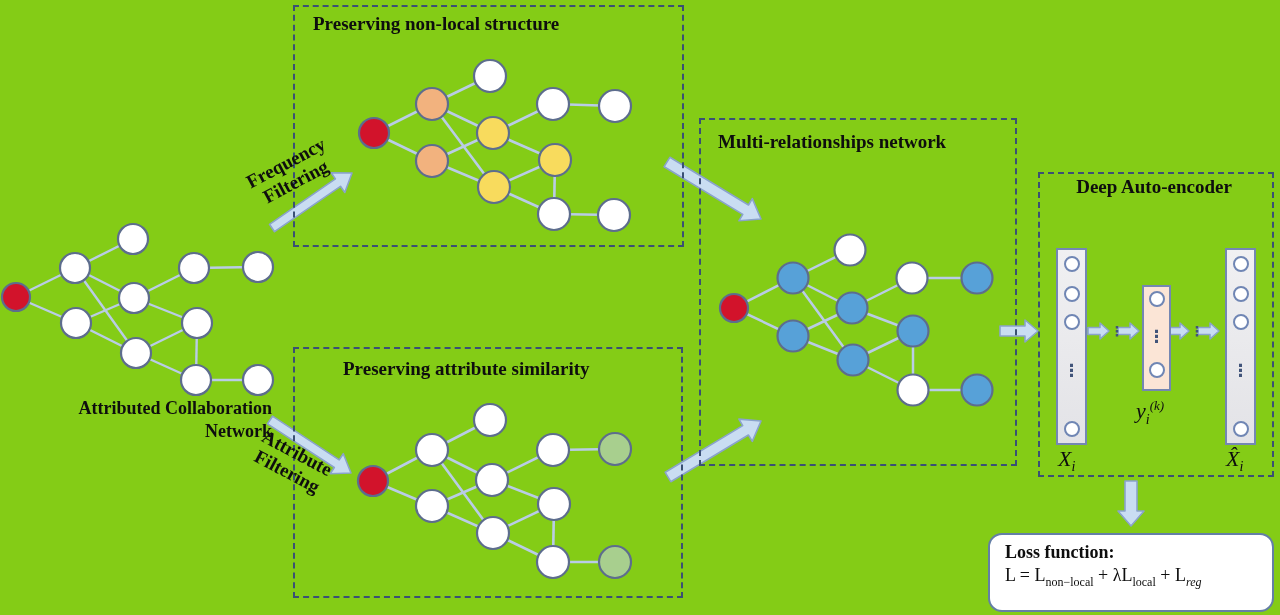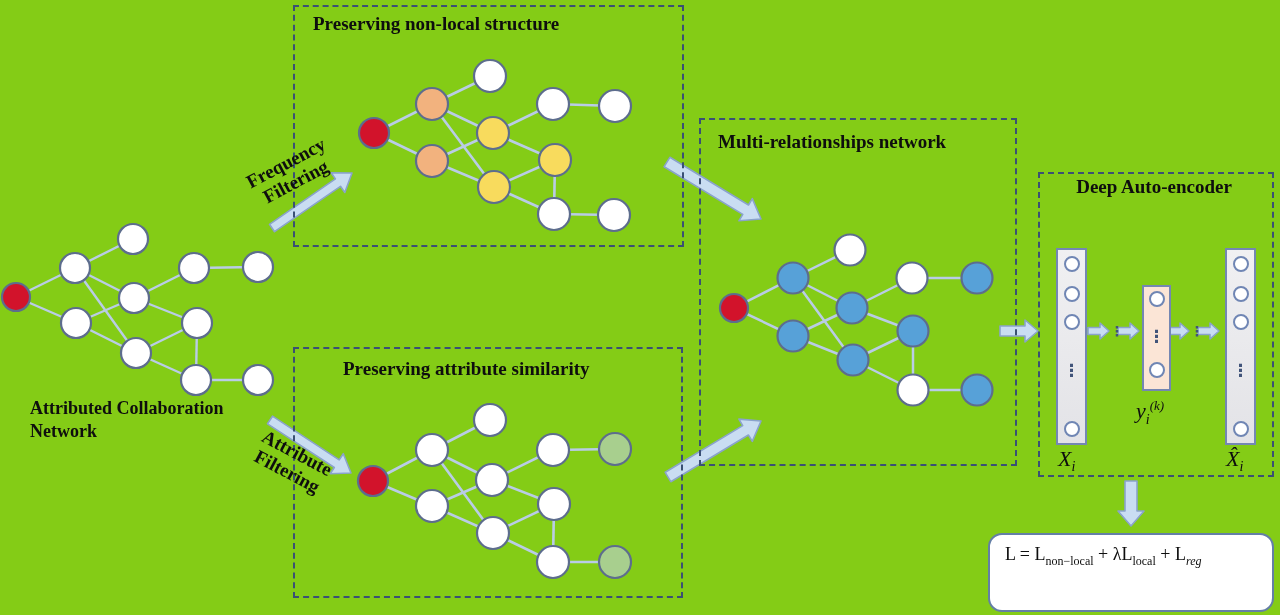--- a/index.html
+++ b/index.html
@@ -3,21 +3,21 @@
 <meta charset="utf-8">
 <style>
   html,body{margin:0;padding:0;background:#fff;}
   .stage{position:relative;width:1280px;height:615px;background:#84cc16;
          font-family:"Liberation Serif",serif;overflow:hidden;}
   #fig-svg{position:absolute;left:0;top:0;width:1280px;height:615px;pointer-events:none;}
 
   .dashed-box{position:absolute;border:2px dashed #3a5074;background:transparent;}
   .box-title{position:absolute;font-weight:bold;font-size:19px;color:#0e0e0e;white-space:nowrap;}
 
-  .src-label{position:absolute;left:30px;top:397px;width:242px;text-align:left;
+  .src-label{position:absolute;left:30px;top:397px;width:242px;text-align:right;
              font-weight:bold;font-size:18px;line-height:1.25;color:#0e0e0e;}
 
   .rot-label{position:absolute;width:132px;text-align:center;font-weight:bold;
              font-size:19px;line-height:1.08;color:#0e0e0e;}
   .rot-freq{left:225px;top:152px;transform:rotate(-28deg);}
   .rot-attr{left:226px;top:442px;transform:rotate(28deg);}
 
   .ae-col{position:absolute;border:2px solid #7487b3;background:linear-gradient(180deg,#f0f0f2,#e3e3e7);}
   .ae-col.mid{background:#fbe5d6;}
   .ae-circle{position:absolute;left:50%;transform:translateX(-50%);width:16px;height:16px;
@@ -209,17 +209,18 @@
     <span>X</span><sub>i</sub>
   </div>
   <div class="ae-label" style="left:1136px;top:398px;">
     <span>y</span><sub>i</sub><sup>(k)</sup>
   </div>
   <div class="ae-label" style="left:1226px;top:446px;">
     <span>X̂</span><sub>i</sub>
   </div>
 
   <div class="loss-box">
+    <div class="loss-title">Loss function:</div>
     <div class="loss-formula"><span>L = L</span><sub>non−local</sub><span> + λL</span><sub>local</sub><span> + L</span><sub class="bold-ital">reg</sub>
     </div>
   </div>
 
 </div>
 
 </body></html>

